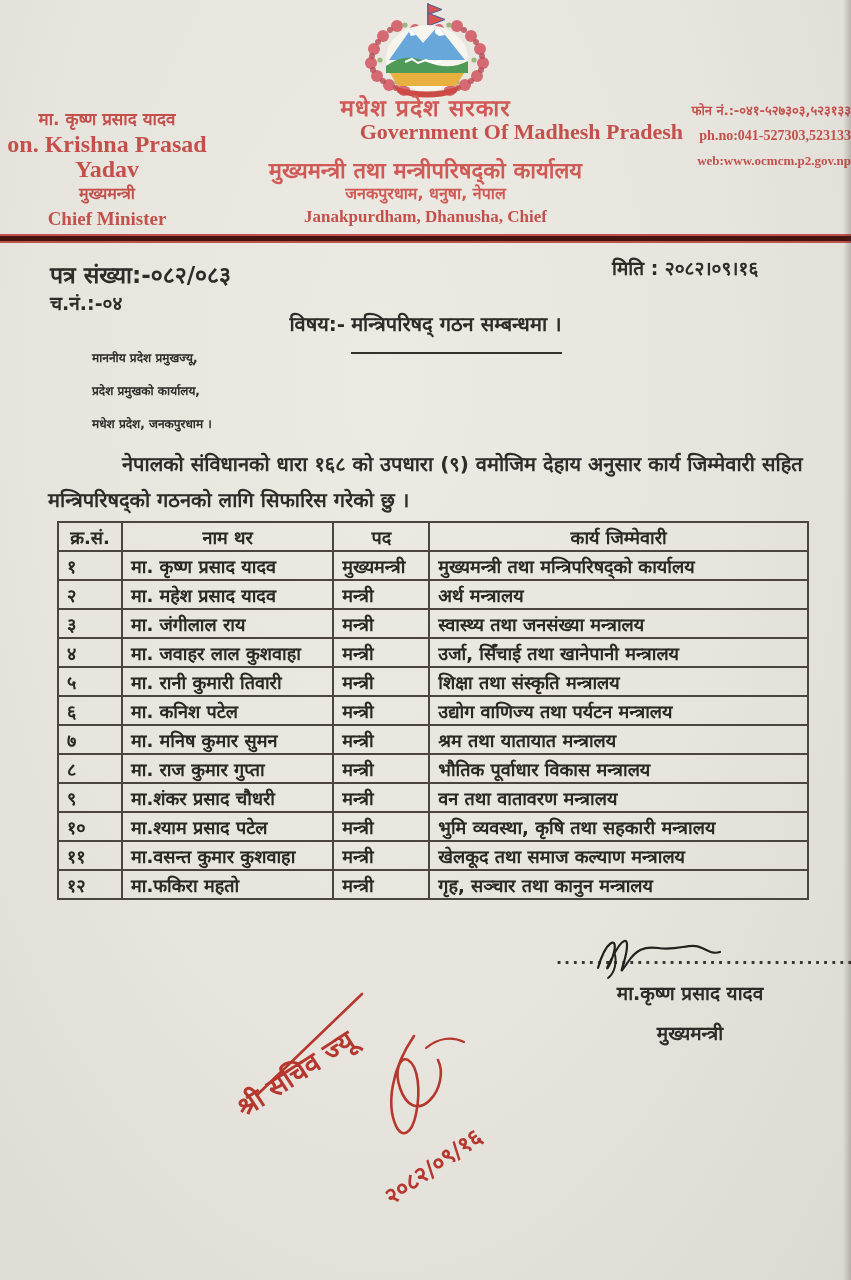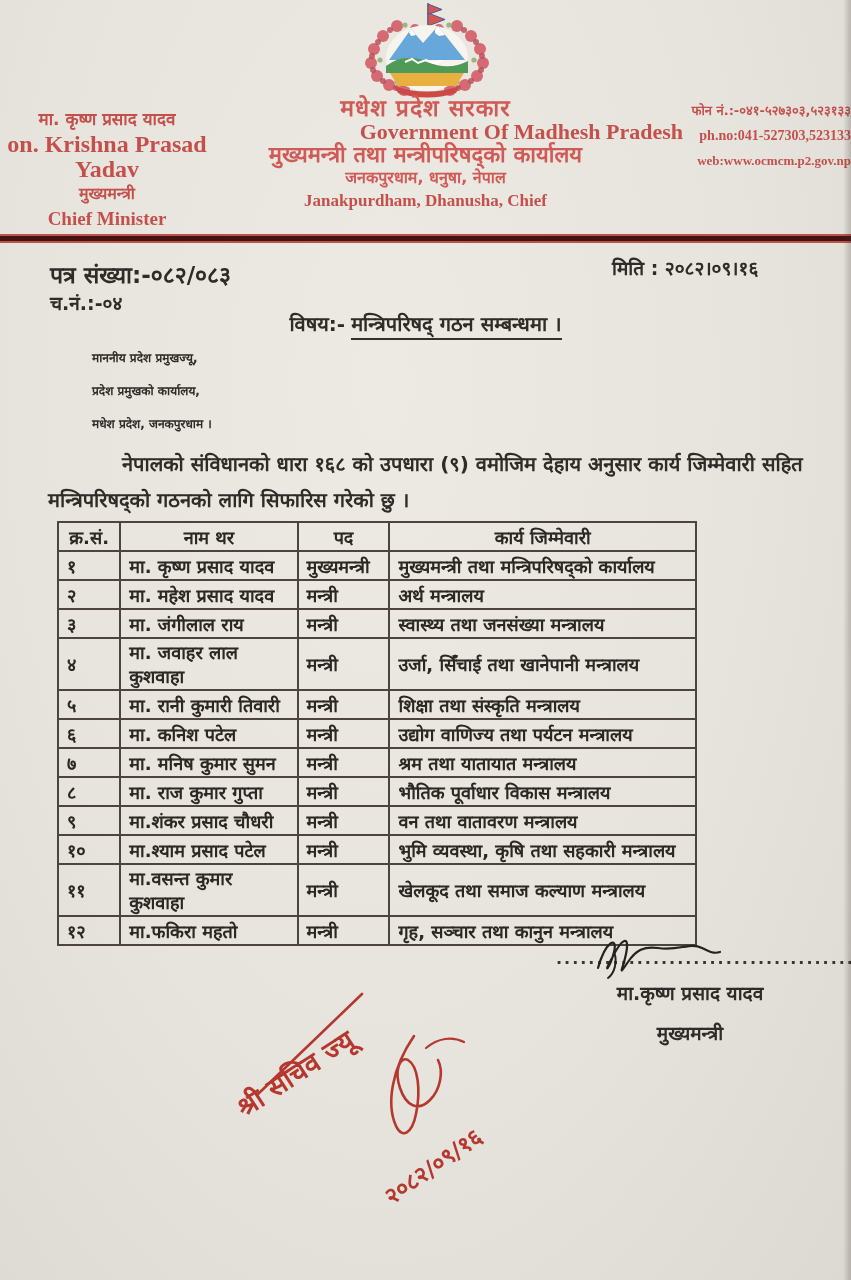--- a/index.html
+++ b/index.html
@@ -12,21 +12,21 @@
     color:#2f2b28;
   }
   .edge-shadow { position:absolute; top:0; right:0; width:8px; height:100%;
     background:linear-gradient(to left, rgba(60,50,45,.25), rgba(60,50,45,0)); }
 
   
   .emblem { position:absolute; left:353px; top:2px; }
   .head-center { position:absolute; left:168px; top:97px; width:515px; text-align:center; }
   .head-center .np1 { font-size:23px; font-weight:bold; color:#d05a56; letter-spacing:1px; }
   .head-center .en1 { font-size:22px; font-weight:bold; color:#c4504c; font-family:"Liberation Serif", serif;text-align:right; }
-  .head-center .np2 { font-size:22px; font-weight:bold; color:#d05a56; }
+  .head-center .np2 { font-size:22px; font-weight:bold; color:#d05a56;margin-top:16px; }
   .head-center .en2 { font-size:19px; font-weight:bold; color:#c4504c; font-family:"Liberation Serif", serif; }
   .head-center .np3 { font-size:16px; font-weight:bold; color:#d05a56; }
   .head-center .en3 { font-size:17px; font-weight:bold; color:#c4504c; font-family:"Liberation Serif", serif; }
   .head-center div { line-height:23px; }
 
   .head-left { position:absolute; left:0; top:106px; width:214px; text-align:center; color:#c4504c; }
   .head-left .l1 { font-size:17px; font-weight:bold; line-height:26px; }
   .head-left .l2 { font-size:24px; font-weight:bold; font-family:"Liberation Serif", serif; line-height:25px; }
   .head-left .l3 { font-size:16px; font-weight:bold; line-height:24px; }
   .head-left .l4 { font-size:19px; font-weight:bold; font-family:"Liberation Serif", serif; line-height:26px; }
@@ -38,30 +38,30 @@
 
   .divider { position:absolute; left:0; top:234px; width:851px; height:9px;
     background:#451210; border-top:2px solid #bf514d; border-bottom:2px solid #bf514d; }
 
   
   .ref-no  { position:absolute; left:50px;  top:258px; font-size:23px; font-weight:bold; }
   .date    { position:absolute; left:612px; top:255px; font-size:19px; font-weight:bold; }
   .ch-no   { position:absolute; left:50px;  top:290px; font-size:19px; font-weight:bold; }
 
   .subject { position:absolute; left:0; top:310px; width:100%; text-align:center; font-size:20px; font-weight:bold; }
-  .subject .subject-text { border-bottom:2px solid #35302c; padding-bottom:2px; margin-left:6px; }
+  .subject .subject-text { border-bottom:2px solid #35302c; padding-bottom:16px; margin-left:6px; }
 
   .addressee { position:absolute; left:92px; top:342px; font-size:12px; font-weight:bold; }
   .addressee div { line-height:33px; }
 
   .body-par { position:absolute; left:48px; top:446px; width:768px;
     font-size:20px; font-weight:bold; line-height:36px; text-indent:74px; }
 
   
-  table.ministers { position:absolute; left:57px; top:521px; width:640px;
+  table.ministers { position:absolute; left:57px; top:521px; width:752px;
     border-collapse:collapse; font-size:18px; font-weight:bold; color:#2b2723; }
   table.ministers th, table.ministers td { border:2px solid #4c453f; padding:1px 8px; height:29px; }
   table.ministers th { font-weight:bold; text-align:center; }
   table.ministers td { text-align:left; vertical-align:middle; }
   table.ministers col.c1 { width:64px; }
   table.ministers col.c2 { width:212px; }
   table.ministers col.c3 { width:96px; }
   table.ministers col.c4 { width:380px; }
 
   

